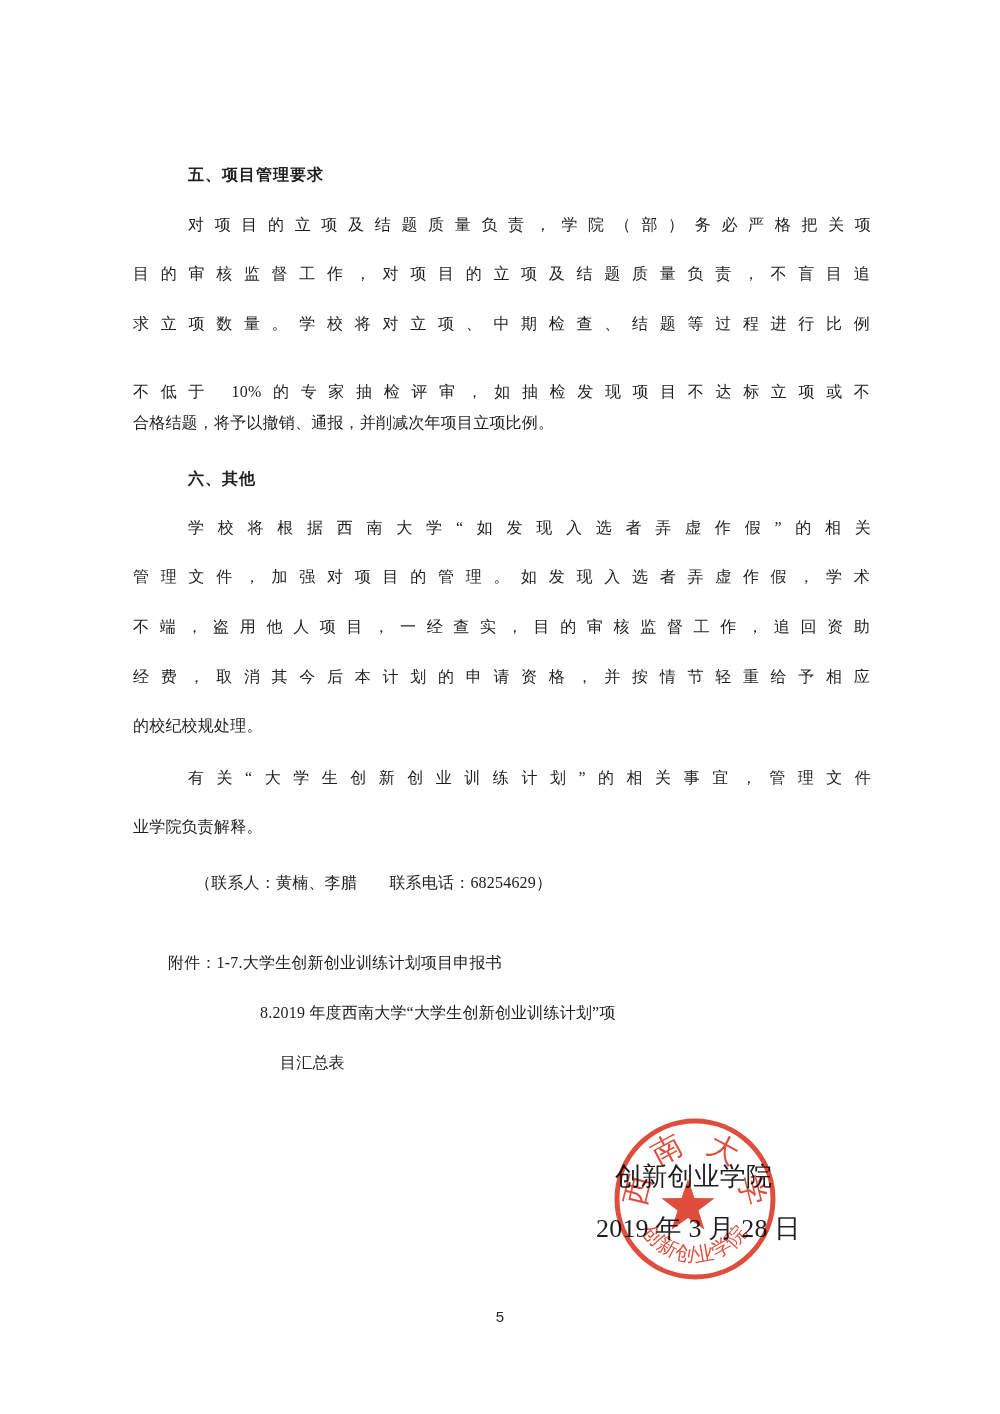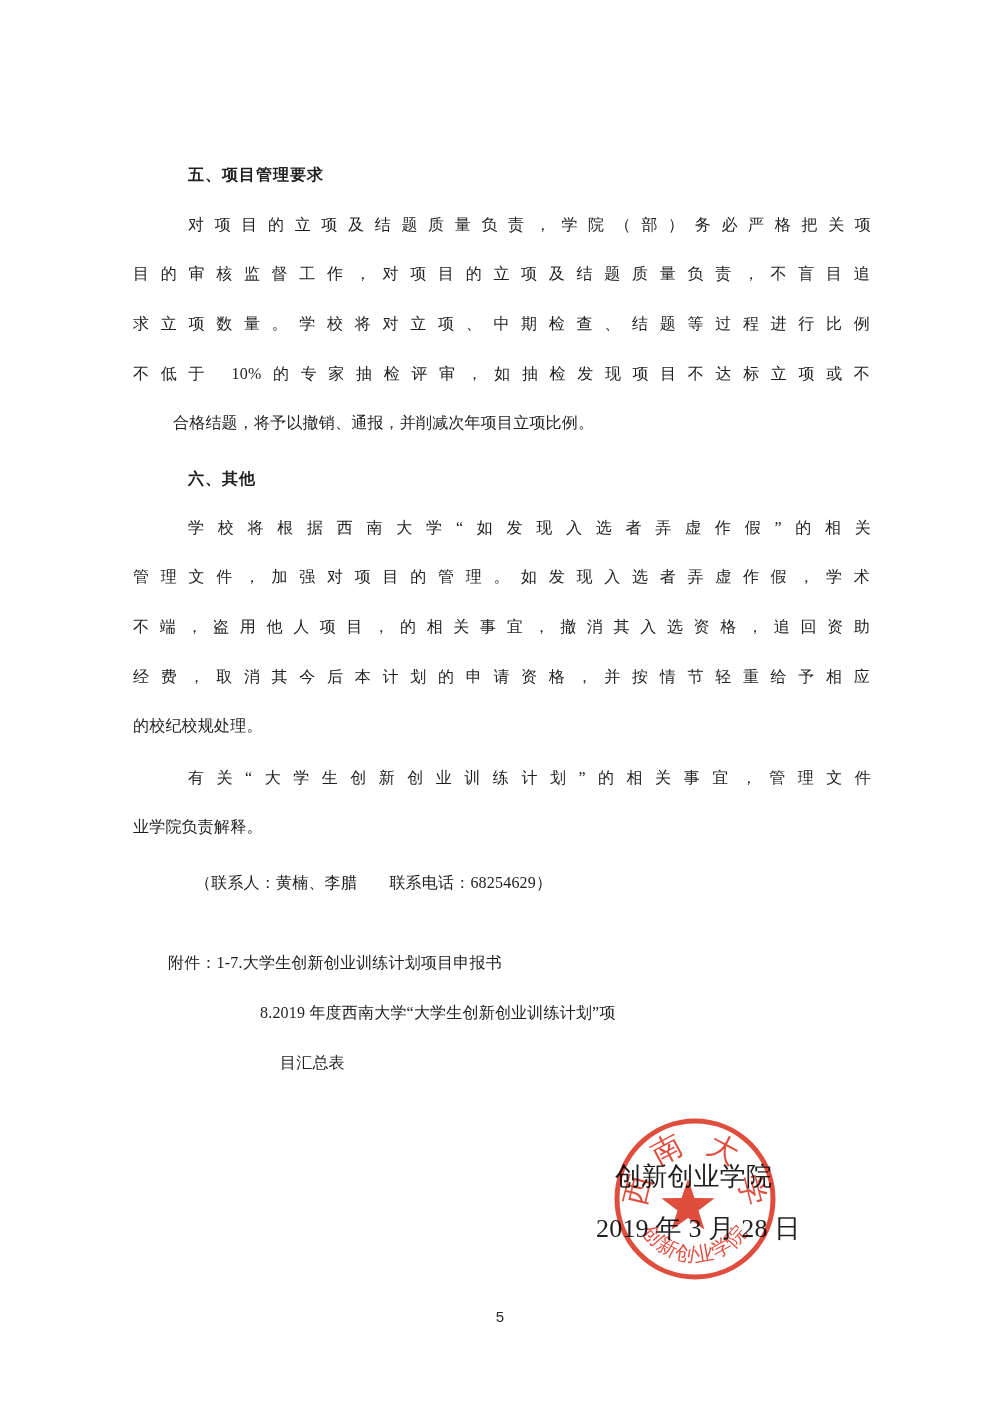--- a/index.html
+++ b/index.html
@@ -51,27 +51,27 @@
     font-family:"Liberation Serif","DejaVu Serif",serif;
   }
 </style>
 </head>
 <body>
 
 <div class="ln hd" style="top:158px; left:188px;">五、项目管理要求</div>
 <div class="ln just tight" style="top:208px; left:188px; width:682px;">对项目的立项及结题质量负责，学院（部）务必严格把关项</div>
 <div class="ln just" style="top:257px; left:133px; width:737px;">目的审核监督工作，对项目的立项及结题质量负责，不盲目追</div>
 <div class="ln just" style="top:307px; left:133px; width:737px;">求立项数量。学校将对立项、中期检查、结题等过程进行比例</div>
-<div class="ln just" style="top:357px; left:133px; width:737px;">不低于 10%的专家抽检评审，如抽检发现项目不达标立项或不</div>
-<div class="ln" style="top:406px; left:133px;margin-left:40px;">合格结题，将予以撤销、通报，并削减次年项目立项比例。</div>
+<div class="ln just" style="top:375px; left:133px; width:737px;">不低于 10%的专家抽检评审，如抽检发现项目不达标立项或不</div>
+<div class="ln" style="top:406px; left:133px;">合格结题，将予以撤销、通报，并削减次年项目立项比例。</div>
 
 <div class="ln hd" style="top:462px; left:188px;">六、其他</div>
 <div class="ln just tight" style="top:511px; left:188px; width:682px;">学校将根据西南大学“如发现入选者弄虚作假”的相关</div>
 <div class="ln just" style="top:560px; left:133px; width:737px;">管理文件，加强对项目的管理。如发现入选者弄虚作假，学术</div>
-<div class="ln just" style="top:610px; left:133px; width:737px;">不端，盗用他人项目，的相关事宜，撤消其入选资格，追回资助</div>
+<div class="ln just" style="top:610px; left:133px; width:737px;">不端，盗用他人项目，一经查实，目的审核监督工作，追回资助</div>
 <div class="ln just" style="top:660px; left:133px; width:737px;">经费，取消其今后本计划的申请资格，并按情节轻重给予相应</div>
 <div class="ln" style="top:709px; left:133px;">的校纪校规处理。</div>
 
 <div class="ln just tight" style="top:761px; left:188px; width:682px;">有关“大学生创新创业训练计划”的相关事宜，管理文件</div>
 <div class="ln" style="top:810px; left:133px;">业学院负责解释。</div>
 <div class="ln" style="top:866px; left:195px;text-align:center;">（联系人：黄楠、李腊　　联系电话：68254629）</div>
 
 <div class="ln" style="top:946px; left:168px;">附件：1-7.大学生创新创业训练计划项目申报书</div>
 <div class="ln" style="top:996px; left:260px;">8.2019 年度西南大学“大学生创新创业训练计划”项</div>
 <div class="ln" style="top:1046px; left:280px;">目汇总表</div>

